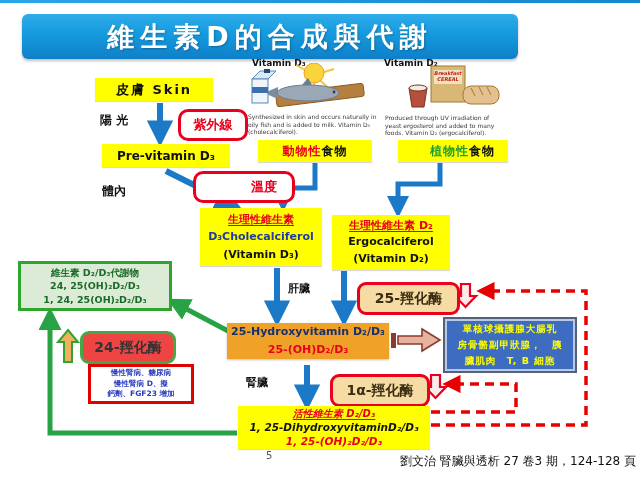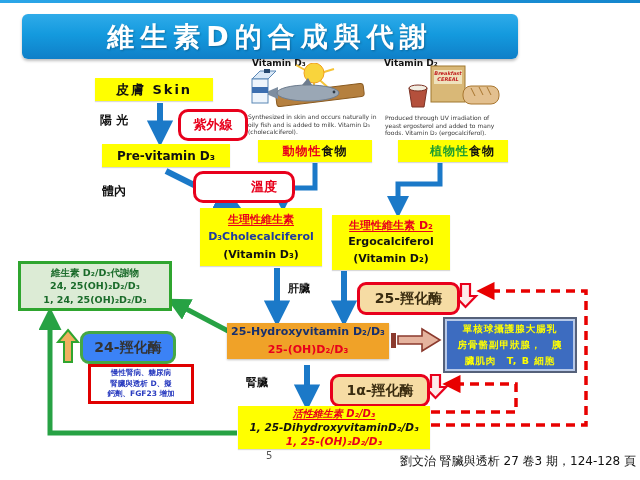--- a/index.html
+++ b/index.html
@@ -13,21 +13,21 @@
   .title-bar .t{color:#fff;font-size:27px;font-weight:bold;letter-spacing:6px;text-shadow:1px 1px 2px rgba(0,0,0,.25);}
   .vit-label{font-size:9px;font-weight:bold;color:#111;}
   .caption{font-size:6px;line-height:1.25;color:#3a3a3a;}
   .ybox{background:#ffff00;display:flex;align-items:center;justify-content:center;
     font-weight:bold;color:#111;box-shadow:0 1px 1px rgba(0,0,0,.15);}
   .redframe{background:#fff;border:3px solid #e8001c;border-radius:10px;color:#e8001c;
     font-weight:bold;display:flex;align-items:center;justify-content:center;}
   .cjk-label{font-weight:bold;color:#111;}
   .enzyme{background:#f6dca4;border:3px solid #e8001c;border-radius:9px;color:#3a2c10;
     font-weight:bold;display:flex;align-items:center;justify-content:center;}
-  .enzyme-green{background:#3b82f6;border:3px solid #45a845;border-radius:9px;color:#333;
+  .enzyme-green{background:#ef4444;border:3px solid #45a845;border-radius:9px;color:#333;
     font-weight:bold;display:flex;align-items:center;justify-content:center;}
   .stackbox{display:flex;flex-direction:column;align-items:center;justify-content:center;text-align:center;}
   .red-u{color:#e8001c;text-decoration:underline;text-underline-offset:2px;}
   .blue-t{color:#1f3b9f;}
   .red-t{color:#e8001c;}
   .greenbox{background:#dcebd5;border:3px solid #2fa52f;color:#1a6b2a;font-weight:bold;}
   .alertbox{background:#fff;border:3px solid #e00000;color:#2a3cc0;font-weight:bold;}
   .targetbox{background:#3d6cc0;border:2px solid #55617a;box-shadow:inset 0 0 0 2px #b8c9e8;
     color:#ffff00;font-weight:bold;}
   .small-gray{color:#555;}
@@ -189,20 +189,20 @@
   <div class="abs greenbox stackbox" style="left:18px;top:261px;width:148px;height:44px;font-size:9.5px;line-height:1.4;z-index:2;">
     <div>維生素 D₂/D₃代謝物</div>
     <div>24, 25(OH)₂D₂/D₃</div>
     <div>1, 24, 25(OH)₂D₂/D₃</div>
   </div>
 
   <div class="abs enzyme-green" style="left:80px;top:331px;width:90px;height:27px;font-size:14px;z-index:2;">24-羥化酶</div>
 
   <div class="abs alertbox stackbox" style="left:88px;top:364px;width:100px;height:34px;font-size:7.5px;line-height:1.45;z-index:2;">
     <div>慢性腎病、糖尿病</div>
-    <div>腎臟與透析 D、擬</div>
+    <div>慢性腎病 D、擬</div>
     <div>鈣劑、FGF23 增加</div>
   </div>
 
   <span class="abs small-gray" style="left:266px;top:450px;font-size:10px;z-index:2;">5</span>
   <div class="abs" style="left:380px;top:453px;width:256px;font-size:12px;color:#111;text-align:right;z-index:2;">劉文治  腎臟與透析 27 卷3 期，124-128 頁</div>
 
 </div>
 
 </body></html>

